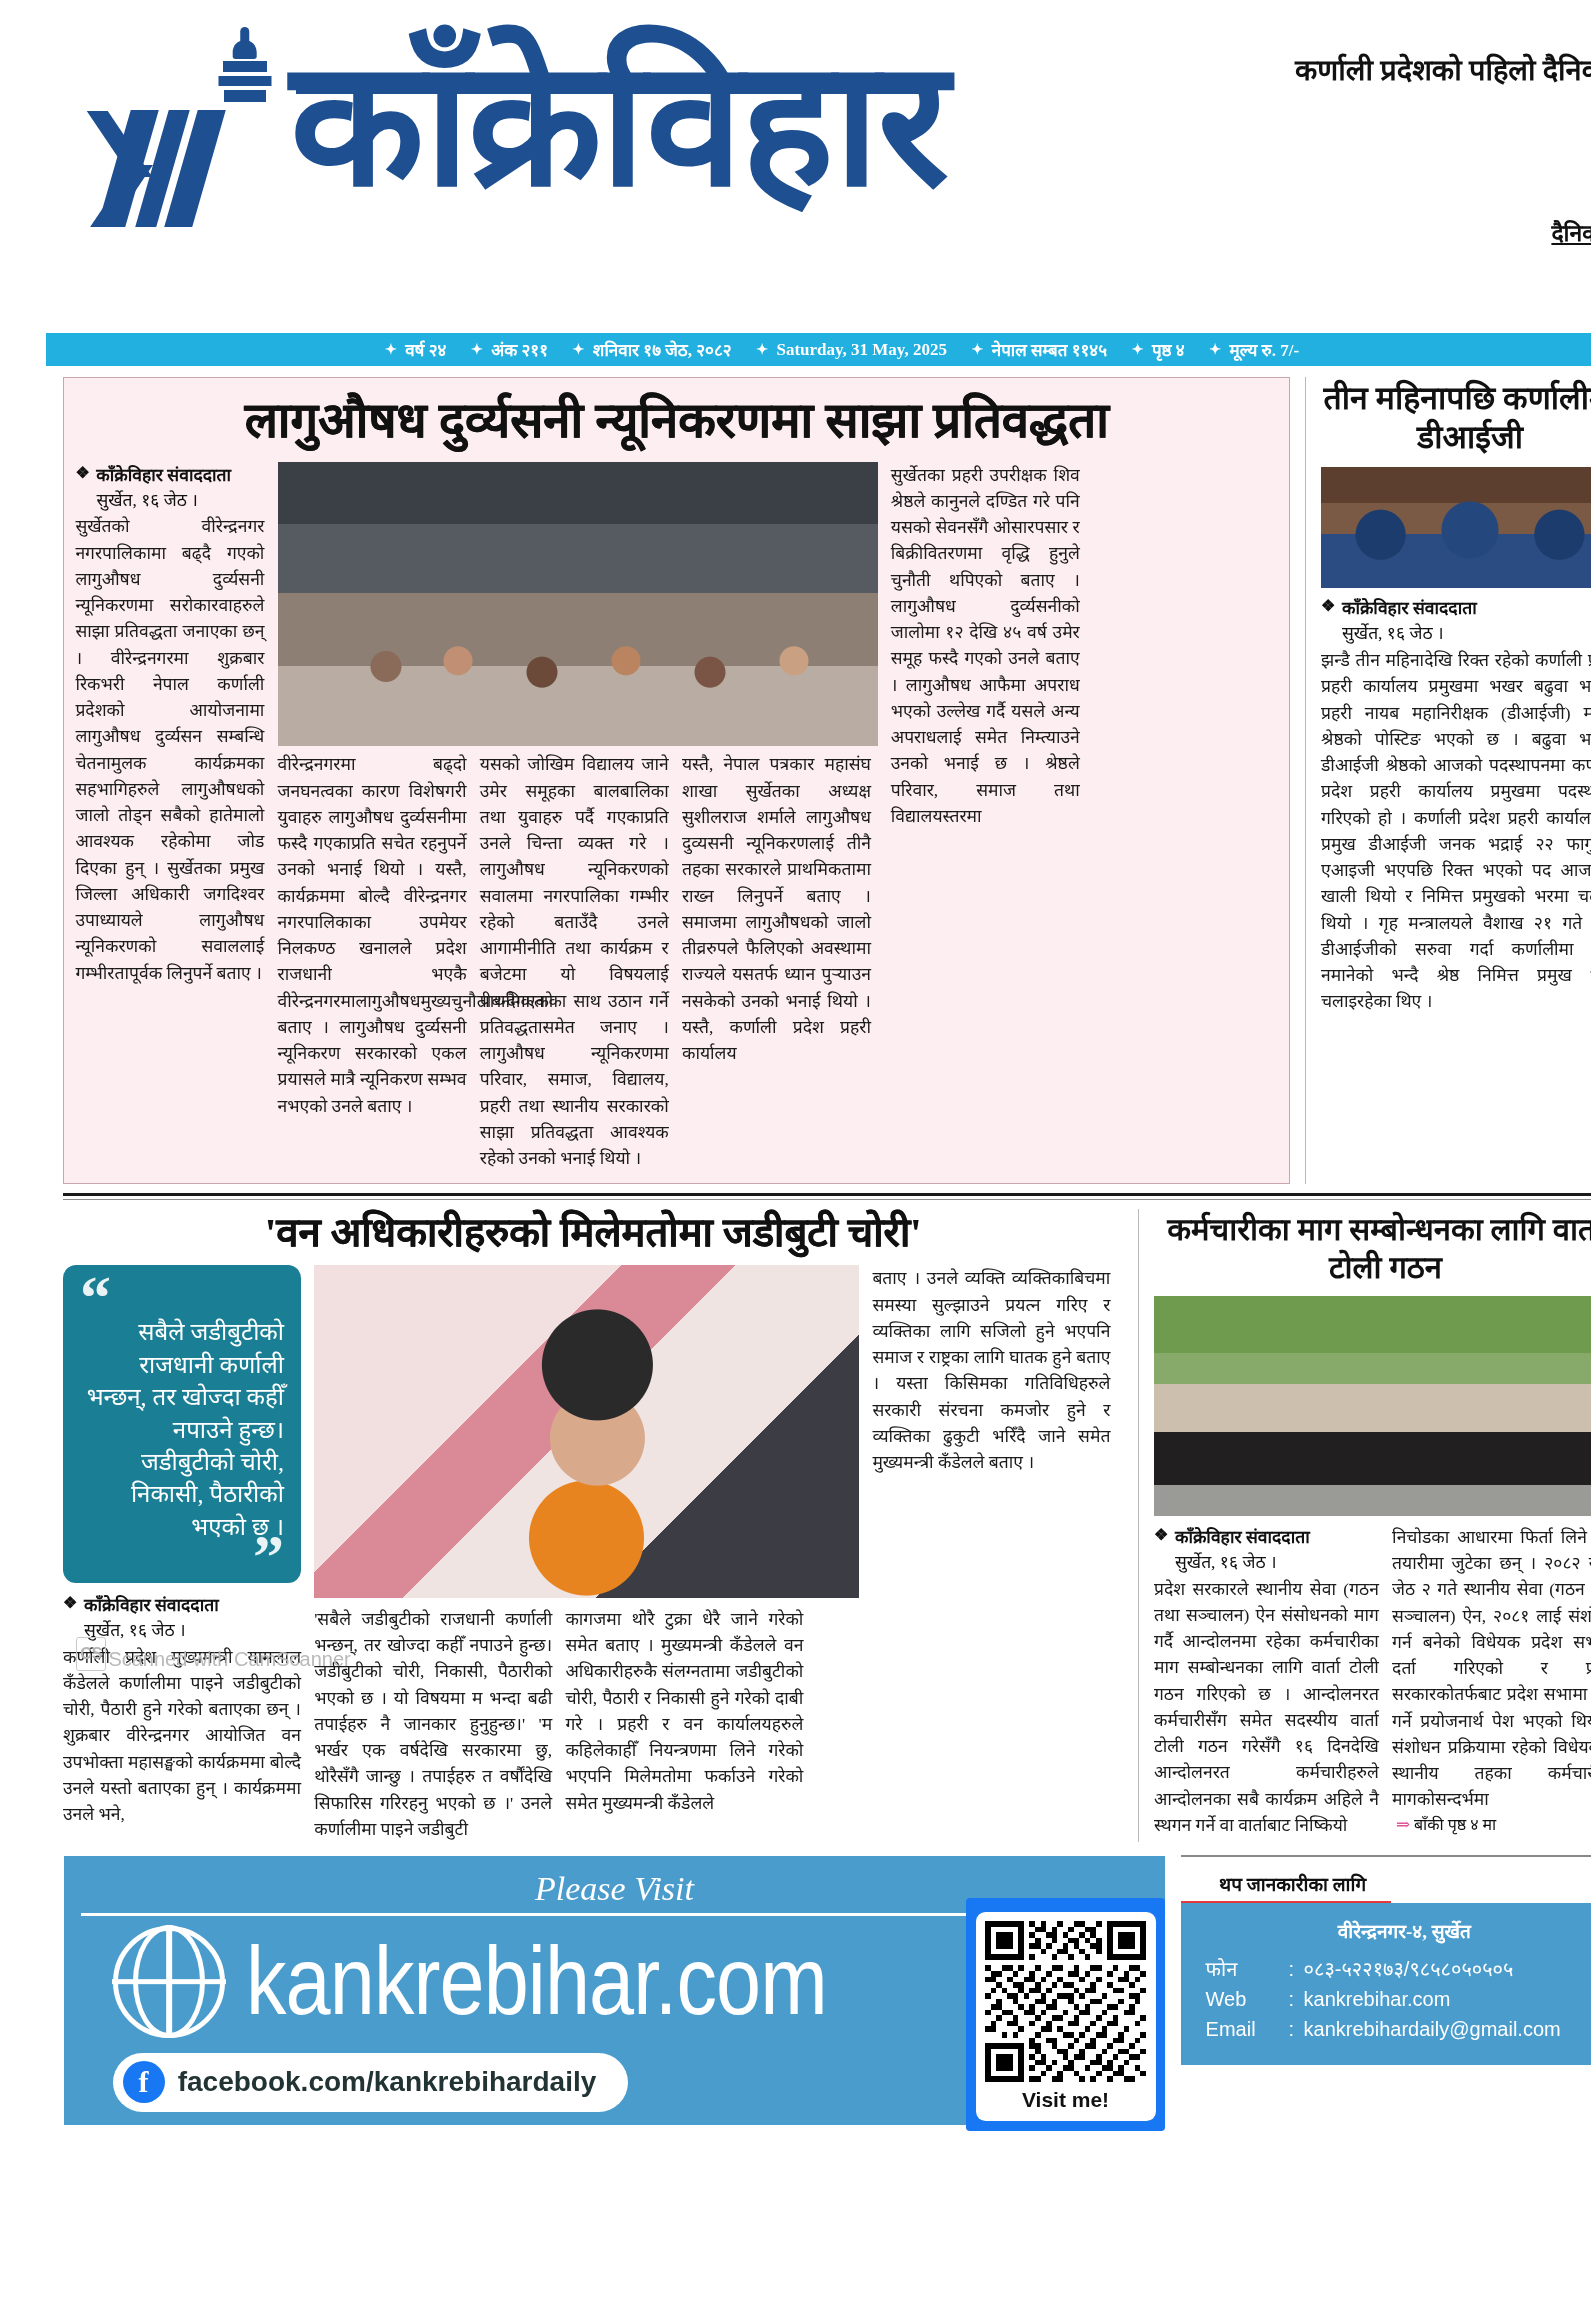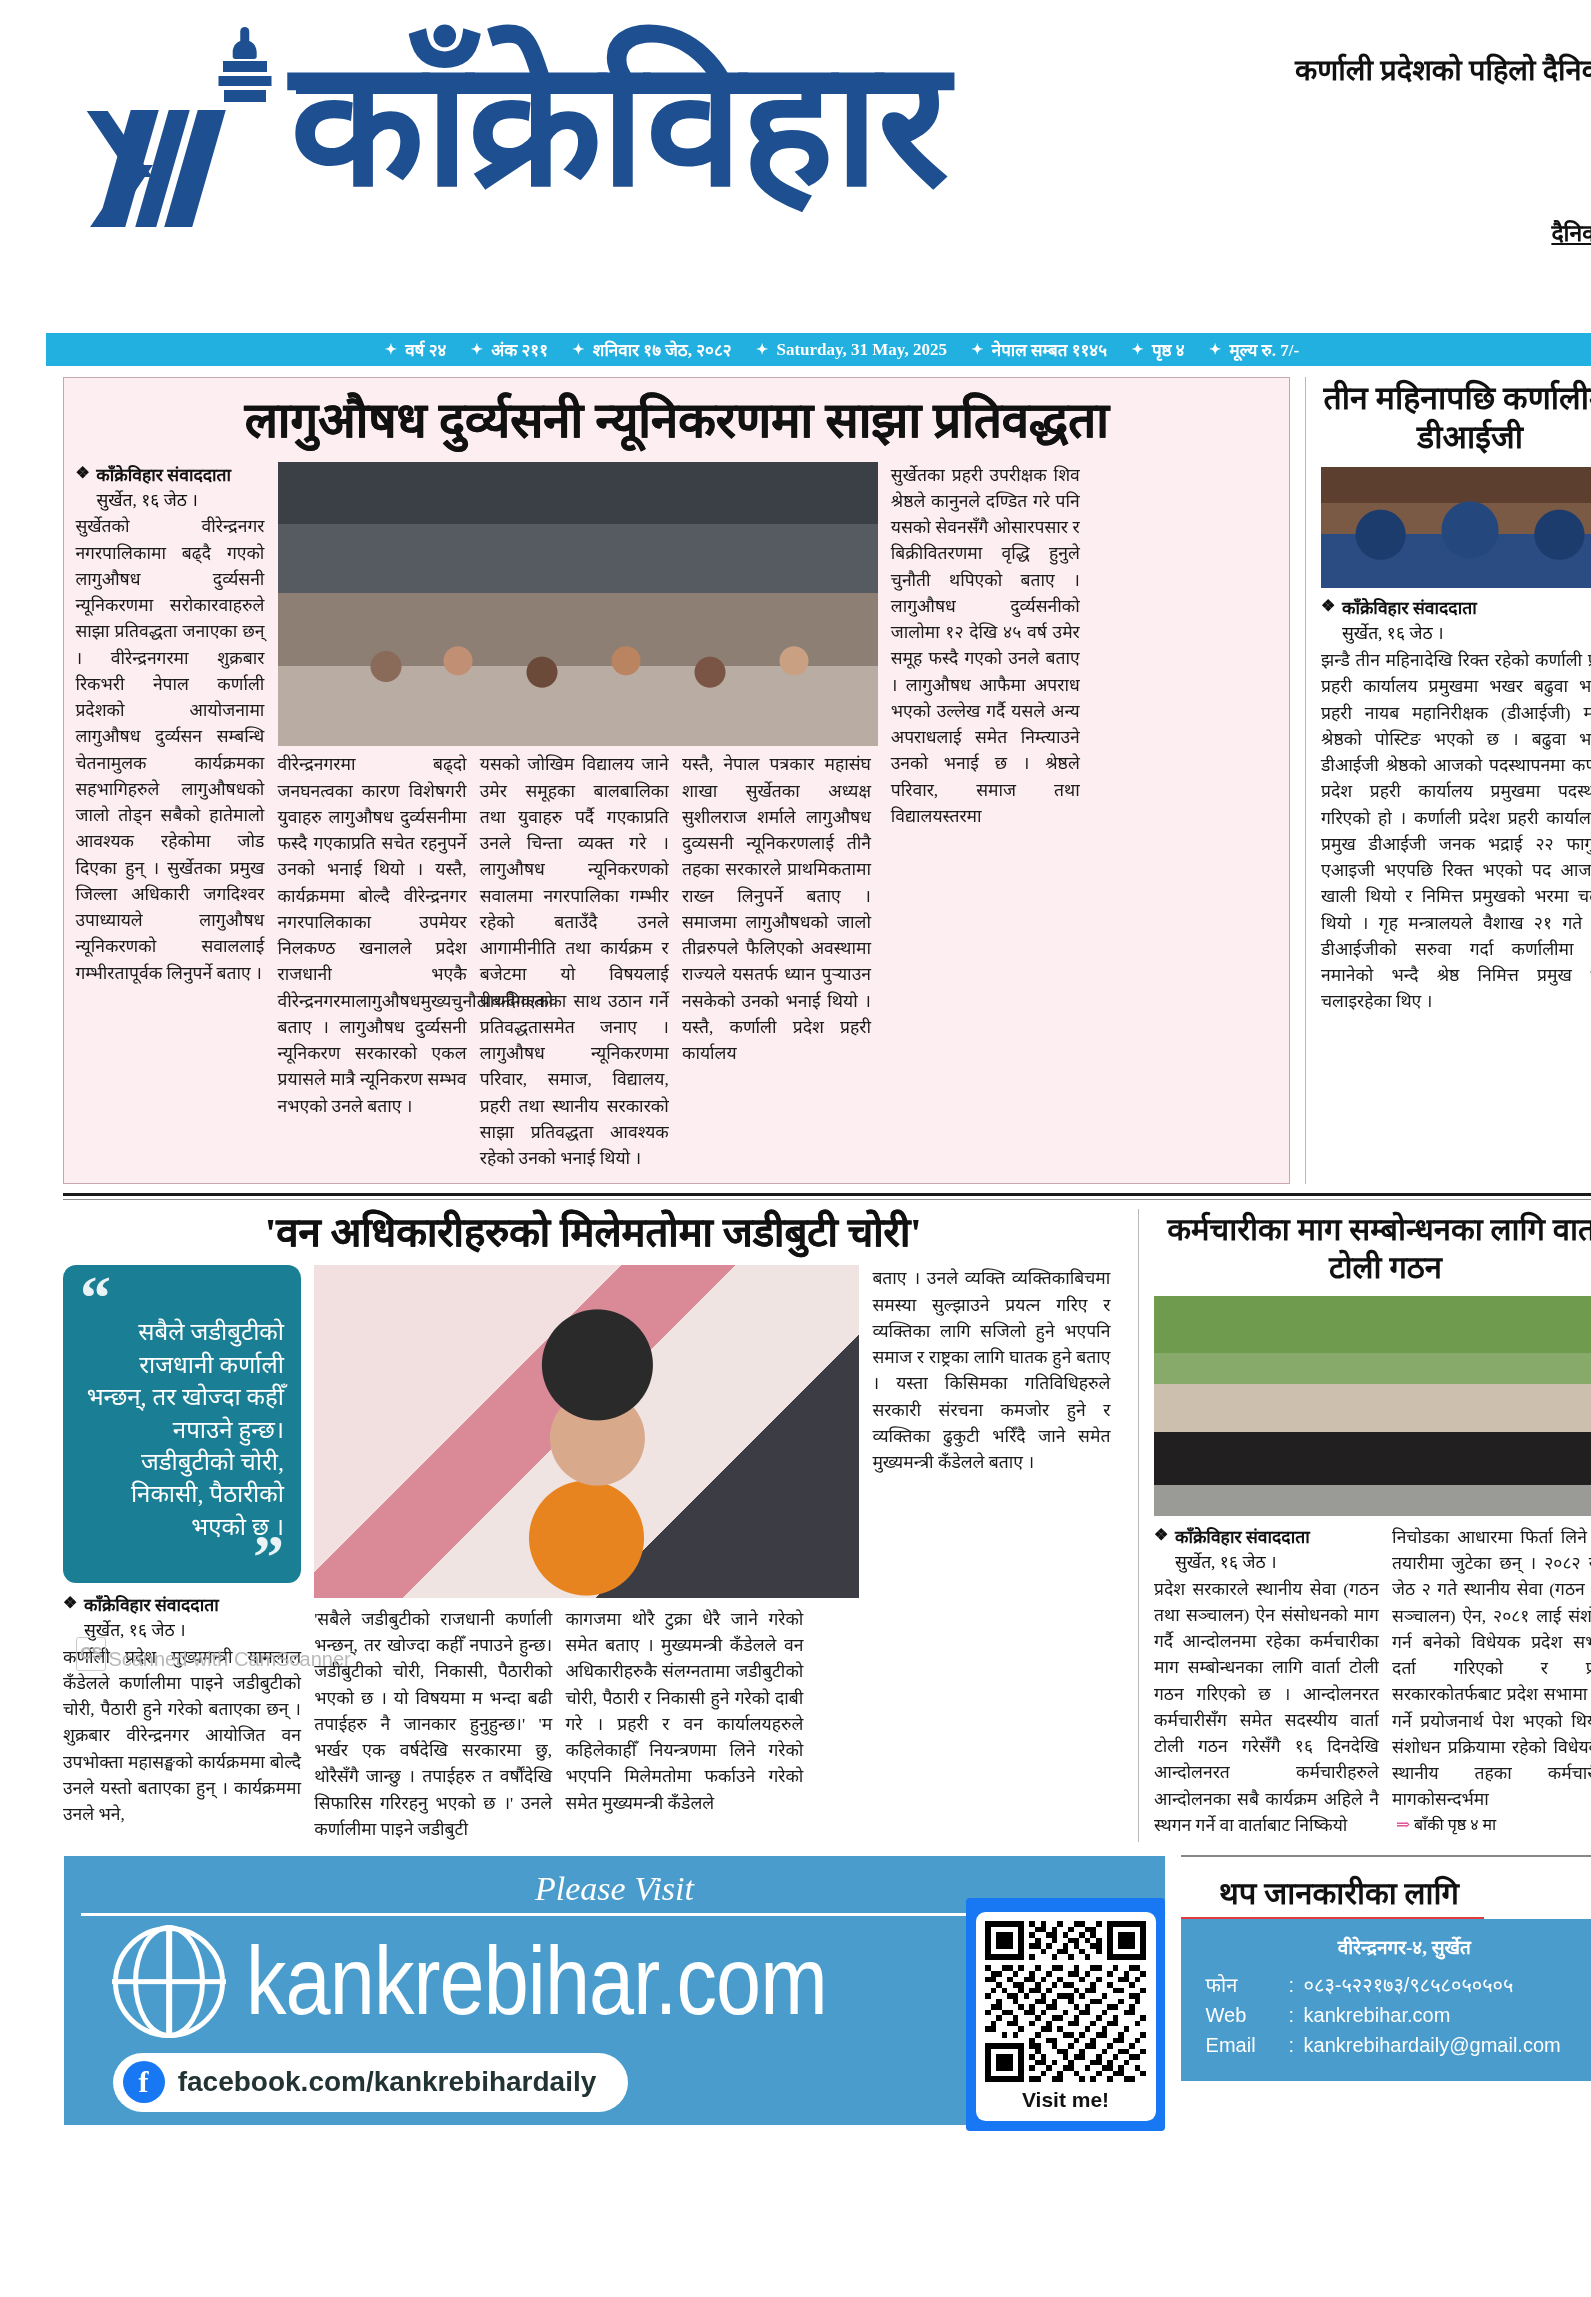--- a/index.html
+++ b/index.html
@@ -216,21 +216,21 @@
   .qrcard{background:#fff;border-radius:9.5px;padding:9.5px;}
   .qr{width:161px;height:161px;background:#fff;position:relative;}
   .scanme{text-align:center;font-size:21px;font-weight:700;color:#111;padding-top:5.7px;
     font-family:"Liberation Sans",sans-serif;background:#fff;}
 
   .contact{
     width:439px;margin-left:15px;box-sizing:border-box;position:relative;
   }
   .contact-tabwrap{position:relative;}
   .contact-tab{
-    display:inline-block;background:#fff;color:#111;font-size:31px;font-weight:600;
+    display:inline-block;background:#fff;color:#111;font-size:19px;font-weight:600;
     font-family:"Liberation Serif","DejaVu Serif",serif;padding:5.7px 24.6px 4.7px 38px;
     border-bottom:2.8px solid #e23b3b;
   }
   .contact-topline{height:1.9px;background:#888;margin-bottom:7.6px;}
   .contact-body{background:#4a9ccd;color:#fff;padding:15px 17px 21px 24.6px;box-sizing:border-box;}
   .contact-name{
     font-family:"Liberation Serif","DejaVu Serif",serif;
     font-size:33px;font-weight:700;text-align:center;margin-bottom:1.9px;
   }
   .contact-addr{

